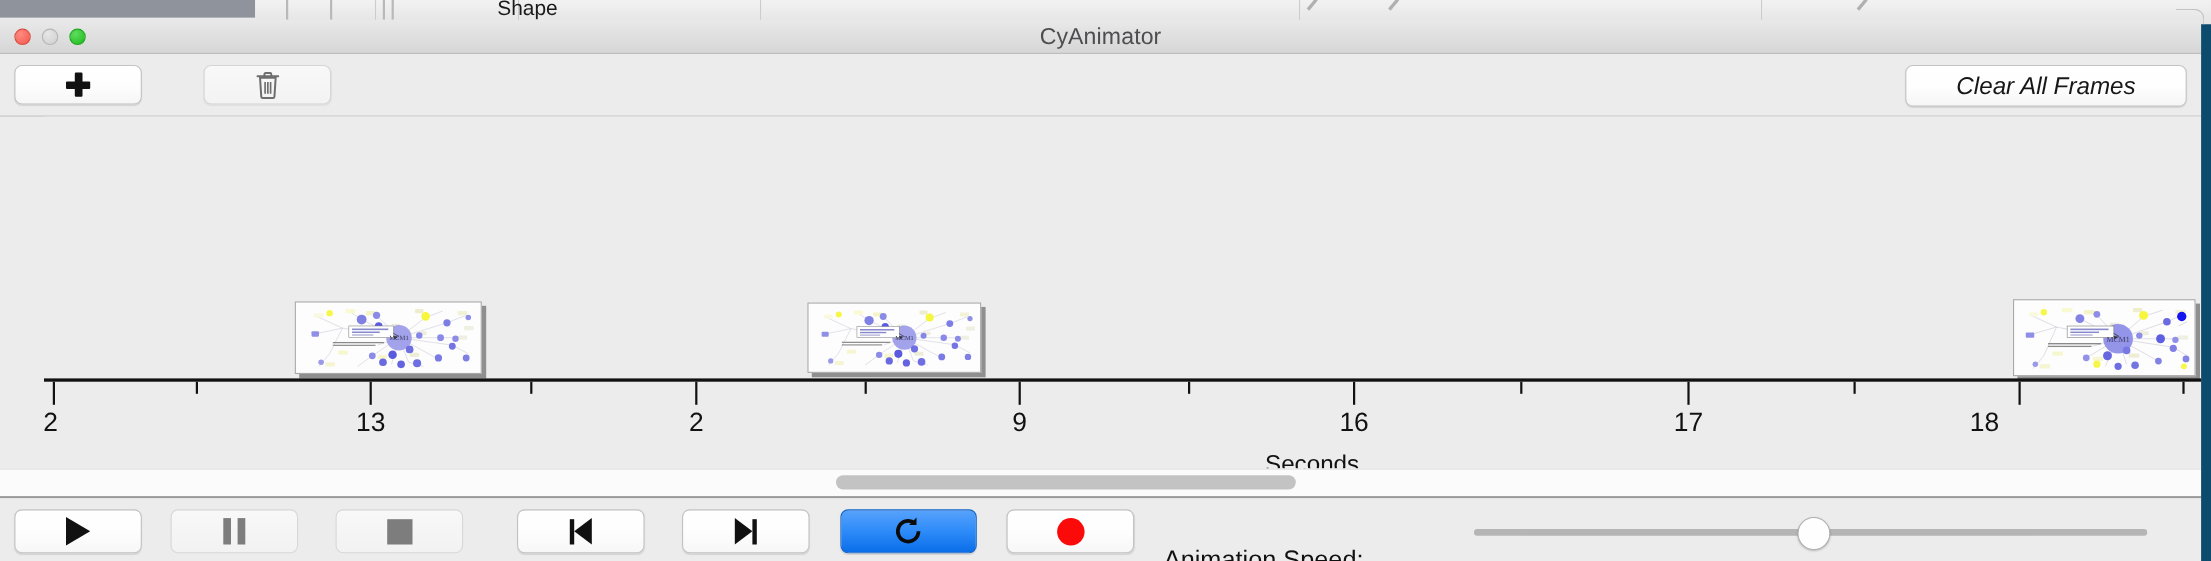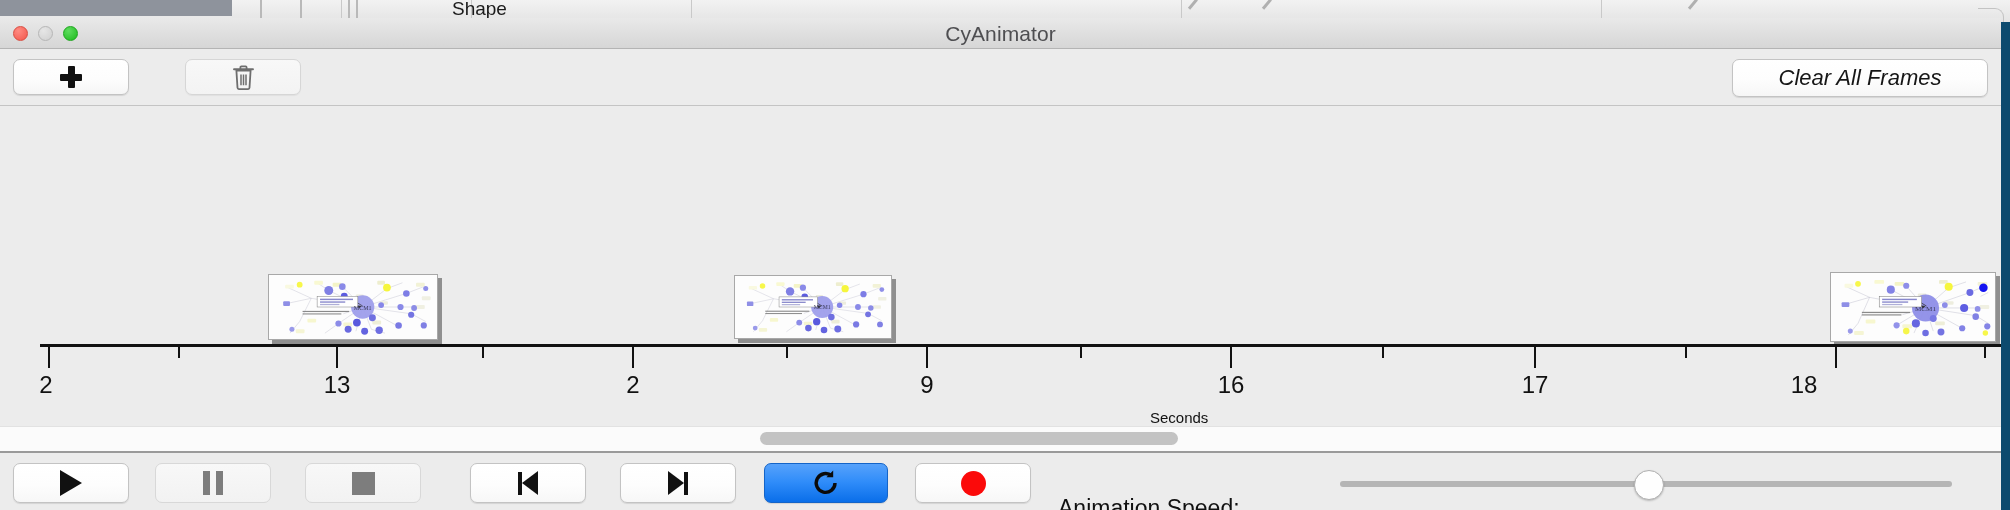--- a/index.html
+++ b/index.html
@@ -215,21 +215,21 @@
   .tick-label {
     position: absolute;
     font-size: 24px;
     color: #111;
     font-family: "Liberation Sans", sans-serif;
     text-align: center;
     white-space: nowrap;
   }
   .axis-title {
     position: absolute;
-    font-size: 15px;
+    font-size: 22px;
     color: #111;
     font-family: "Liberation Sans", sans-serif;
     white-space: nowrap;
   }
 
   
   .hscroll {
     position: relative;
     height: 24px;
     background: #fbfbfb;

